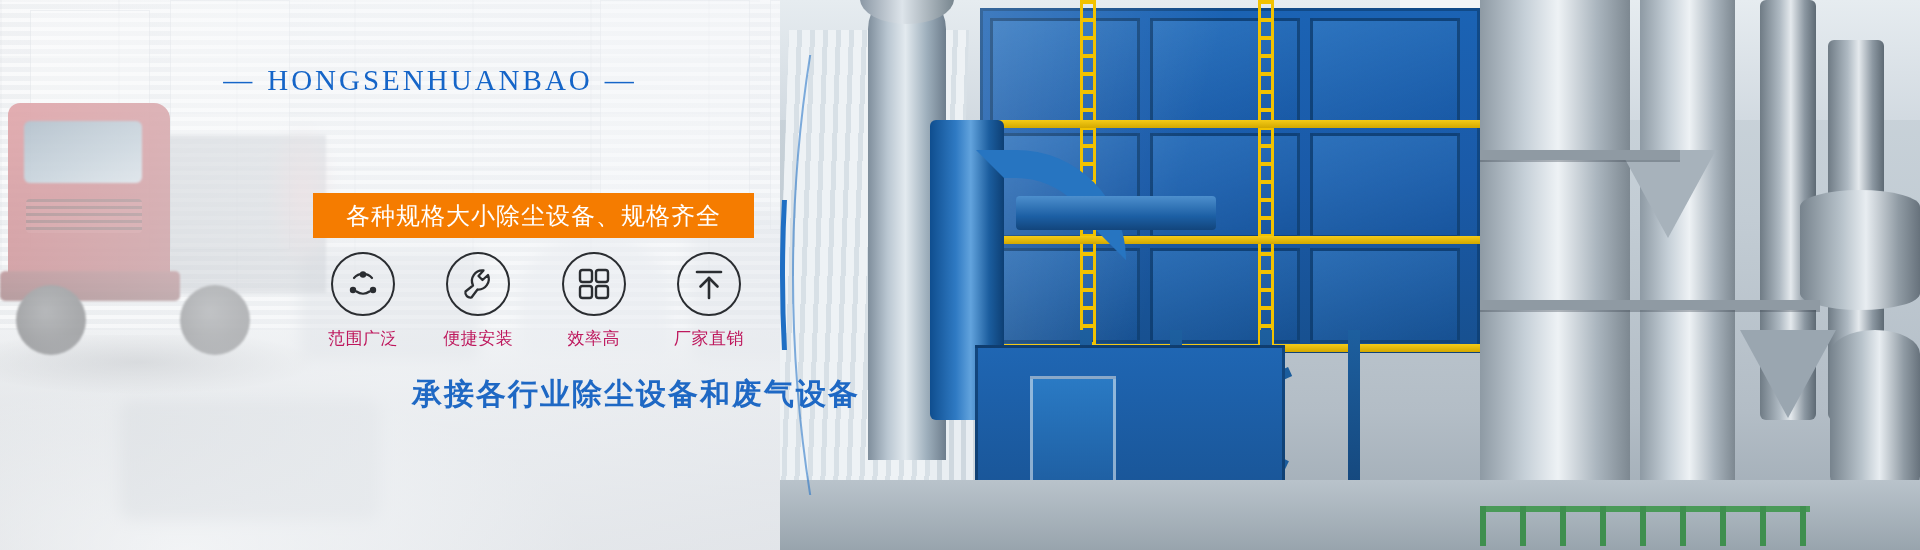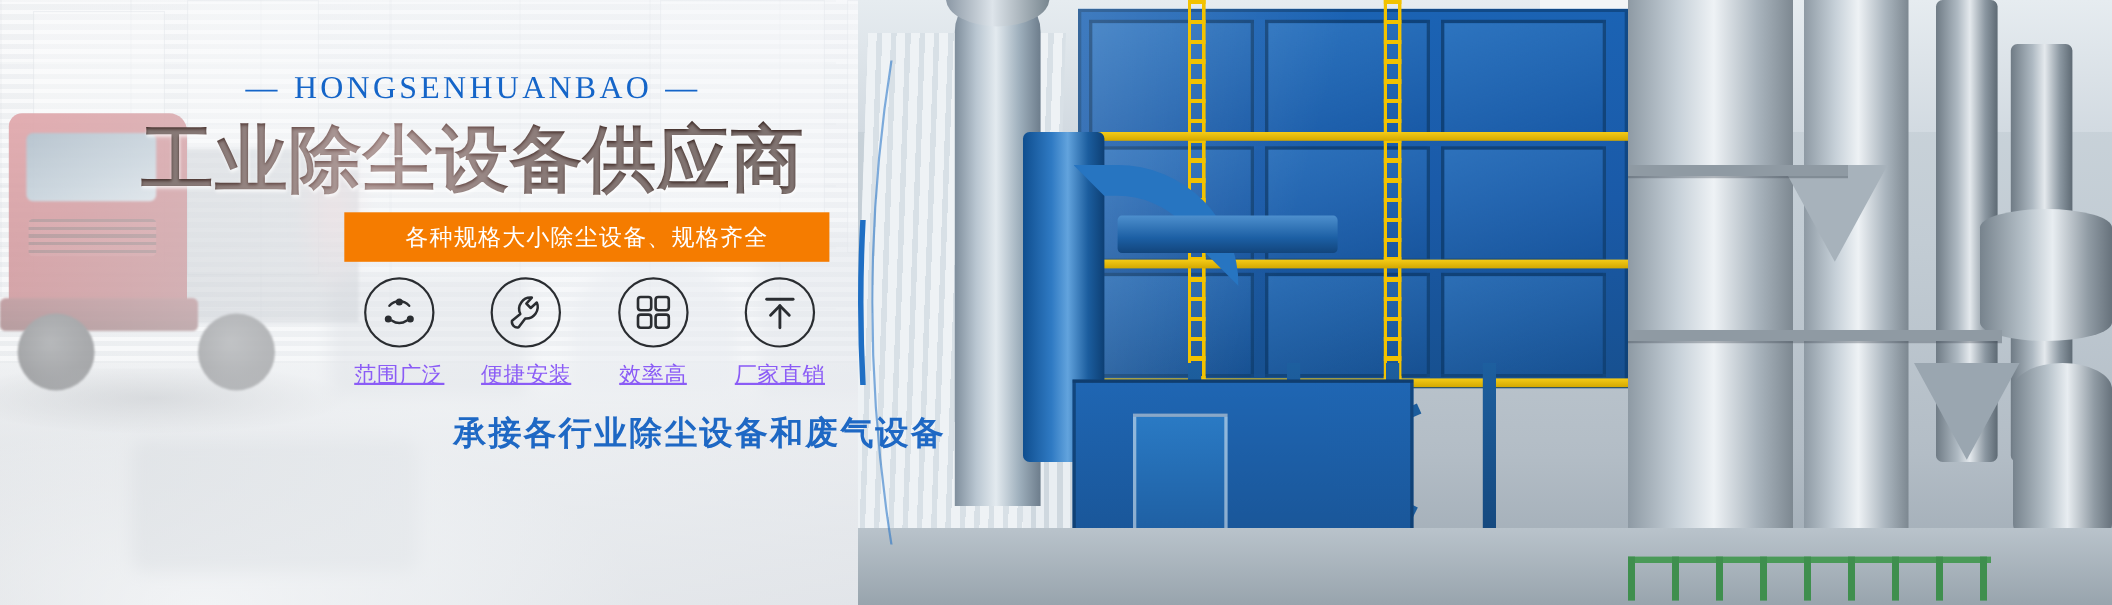--- a/index.html
+++ b/index.html
@@ -341,21 +341,21 @@
 
   .subbar {
     position: absolute;
     left: 313px; top: 193px;
     width: 441px; height: 45px;
     background: #f57c00;
     display: flex; align-items: center; justify-content: center;
   }
   .subbar span {
     color: #ffffff;
-    font-size: 21px;
+    font-size: 24px;
     letter-spacing: 1px;
     font-weight: 400;
     white-space: nowrap;
   }
 
   .features {
     position: absolute;
     left: 313px; top: 252px;
     width: 446px;
     display: flex;
@@ -364,25 +364,24 @@
   .feature { width: 100px; text-align: center; }
   .feature .circle {
     width: 64px; height: 64px;
     margin: 0 auto;
     border: 2px solid #2a2d31;
     border-radius: 50%;
     display: flex; align-items: center; justify-content: center;
   }
   .feature .flabel {
     margin-top: 11px;
-    font-size: 20px;
-    color: #8b5cf6;
+    font-size: 17px;
+    color: #be185d;
     letter-spacing: .5px;
     white-space: nowrap;
-    text-decoration: underline;
   }
 
   .tagline {
     position: absolute;
     left: 0; top: 374px;
     width: 860px;
     text-align: right;
     font-size: 30px;
     font-weight: 700;
     letter-spacing: 2px;
@@ -492,21 +491,20 @@
 
   <div class="arc-ring"></div>
   <div class="arc-ring2"></div>
 
   <div class="content">
 
     <div class="eyebrow">
       <span class="dash">—</span><span>HONGSENHUANBAO</span><span class="dash">—</span>
     </div>
 
-    <h1 class="headline">工业除尘设备供应商</h1>
 
     <div class="subbar">
       <span>各种规格大小除尘设备、规格齐全</span>
     </div>
 
     <div class="features">
 
       <div class="feature">
         <div class="circle">
           <svg width="36" height="36" viewBox="0 0 36 36">

